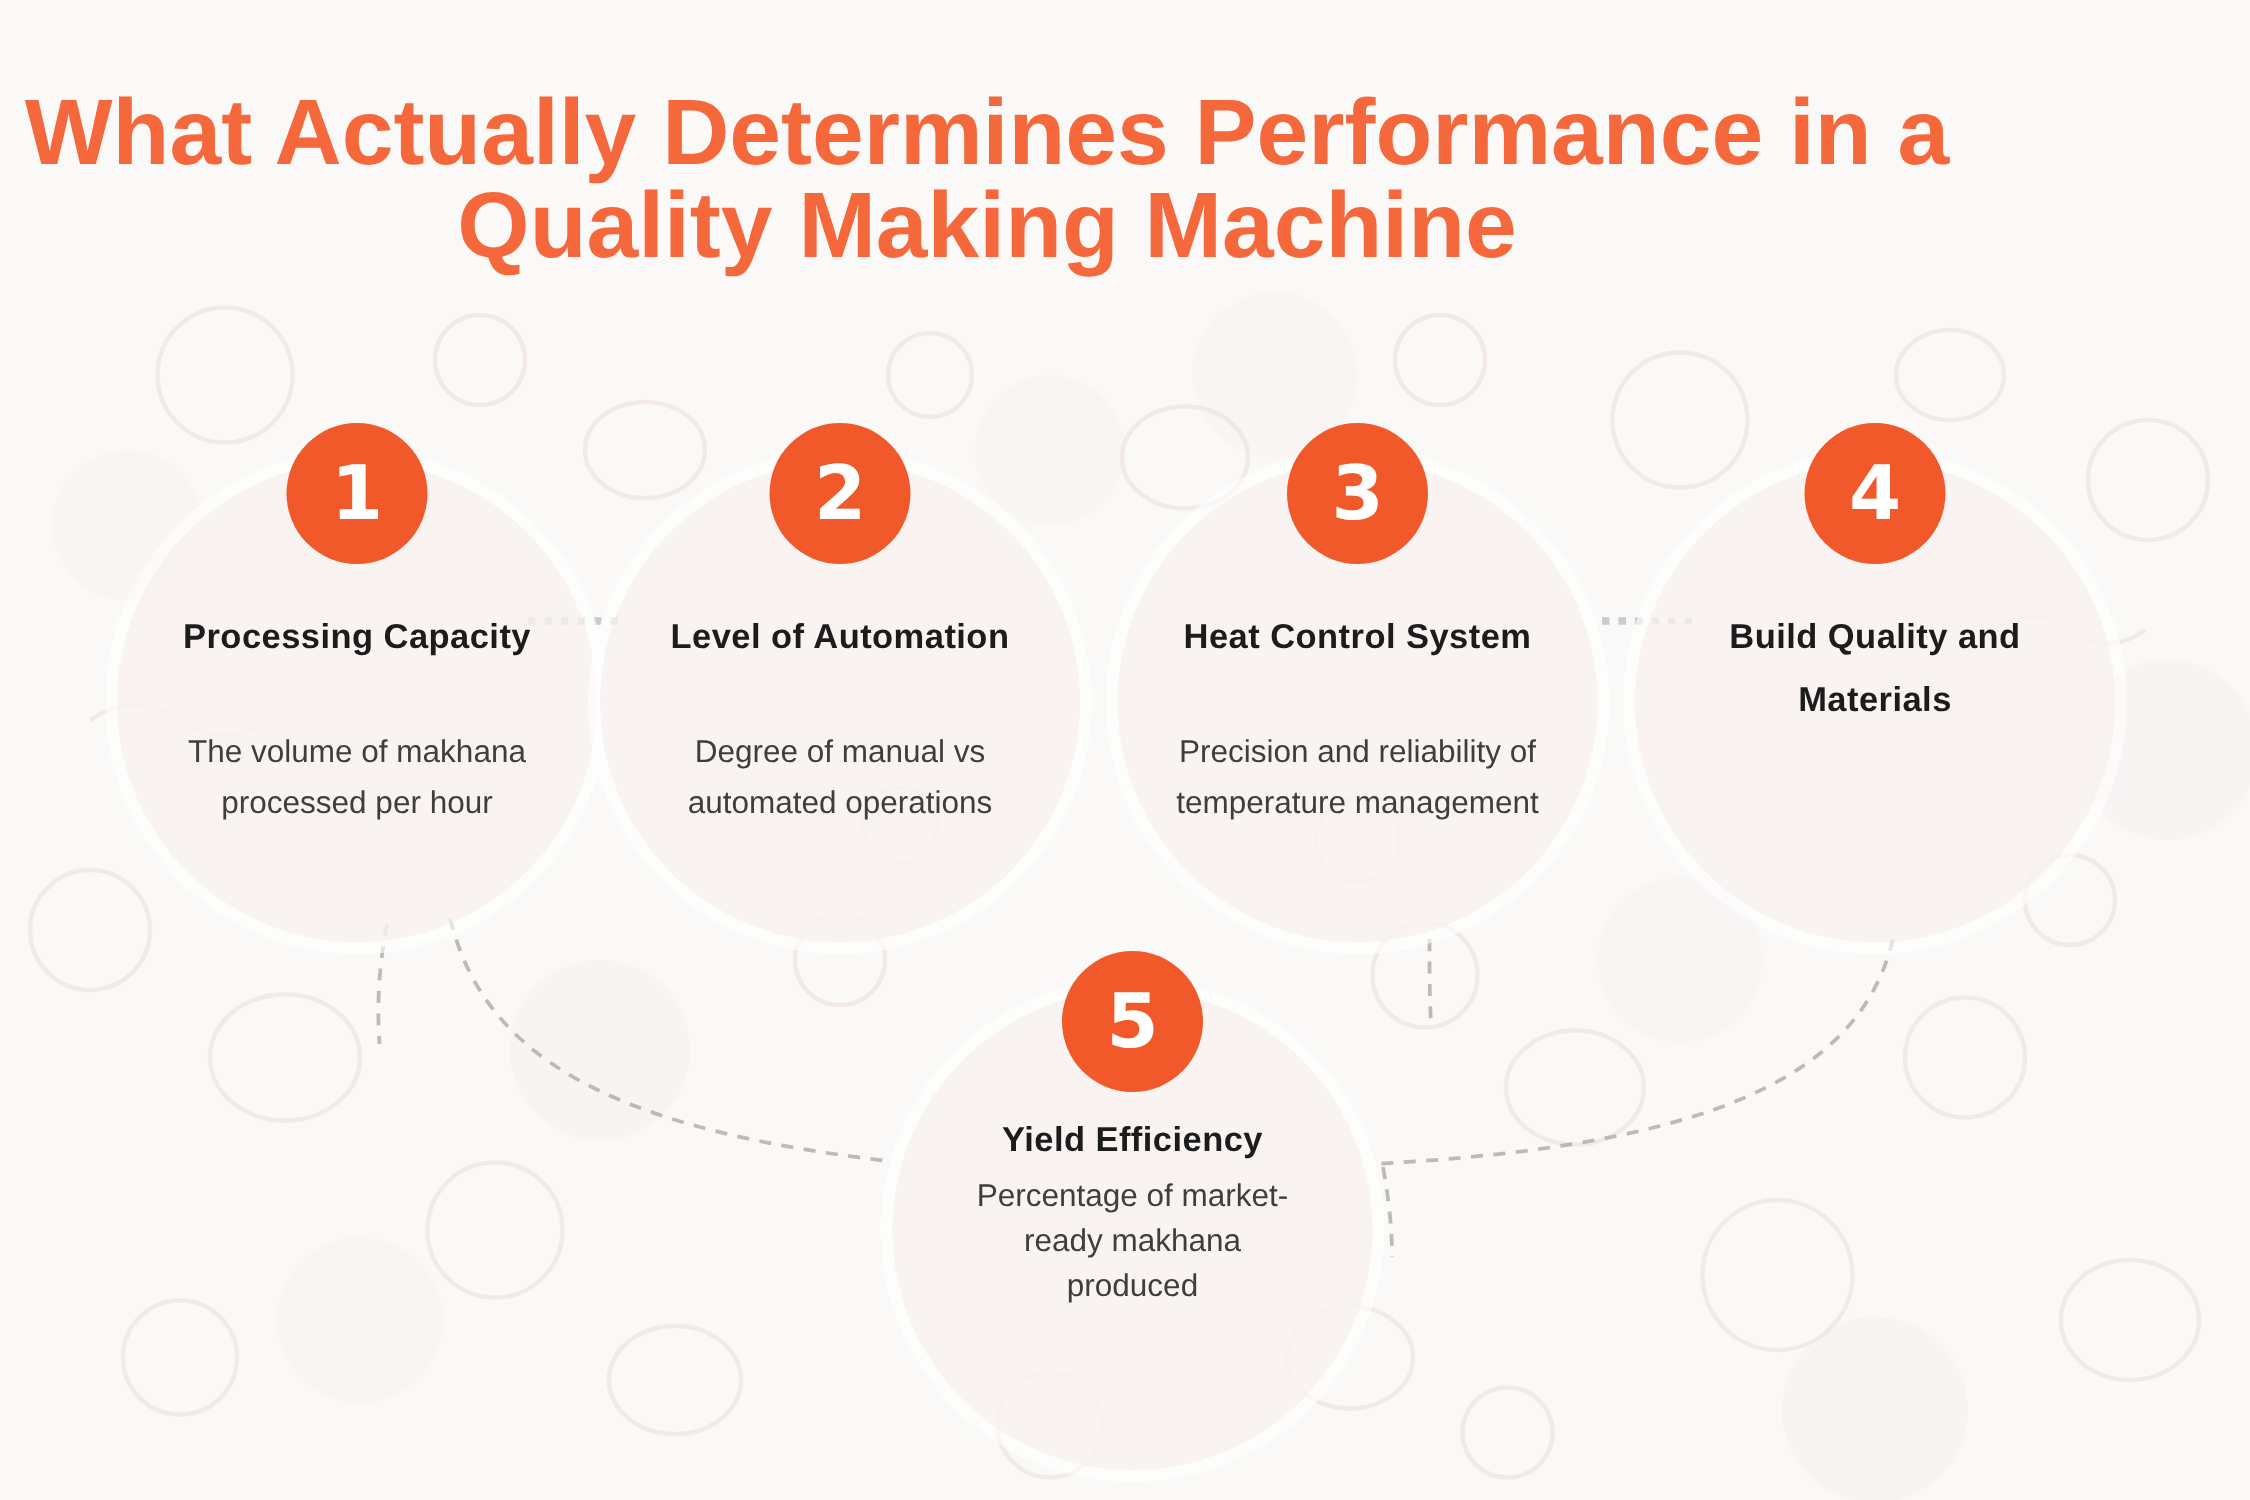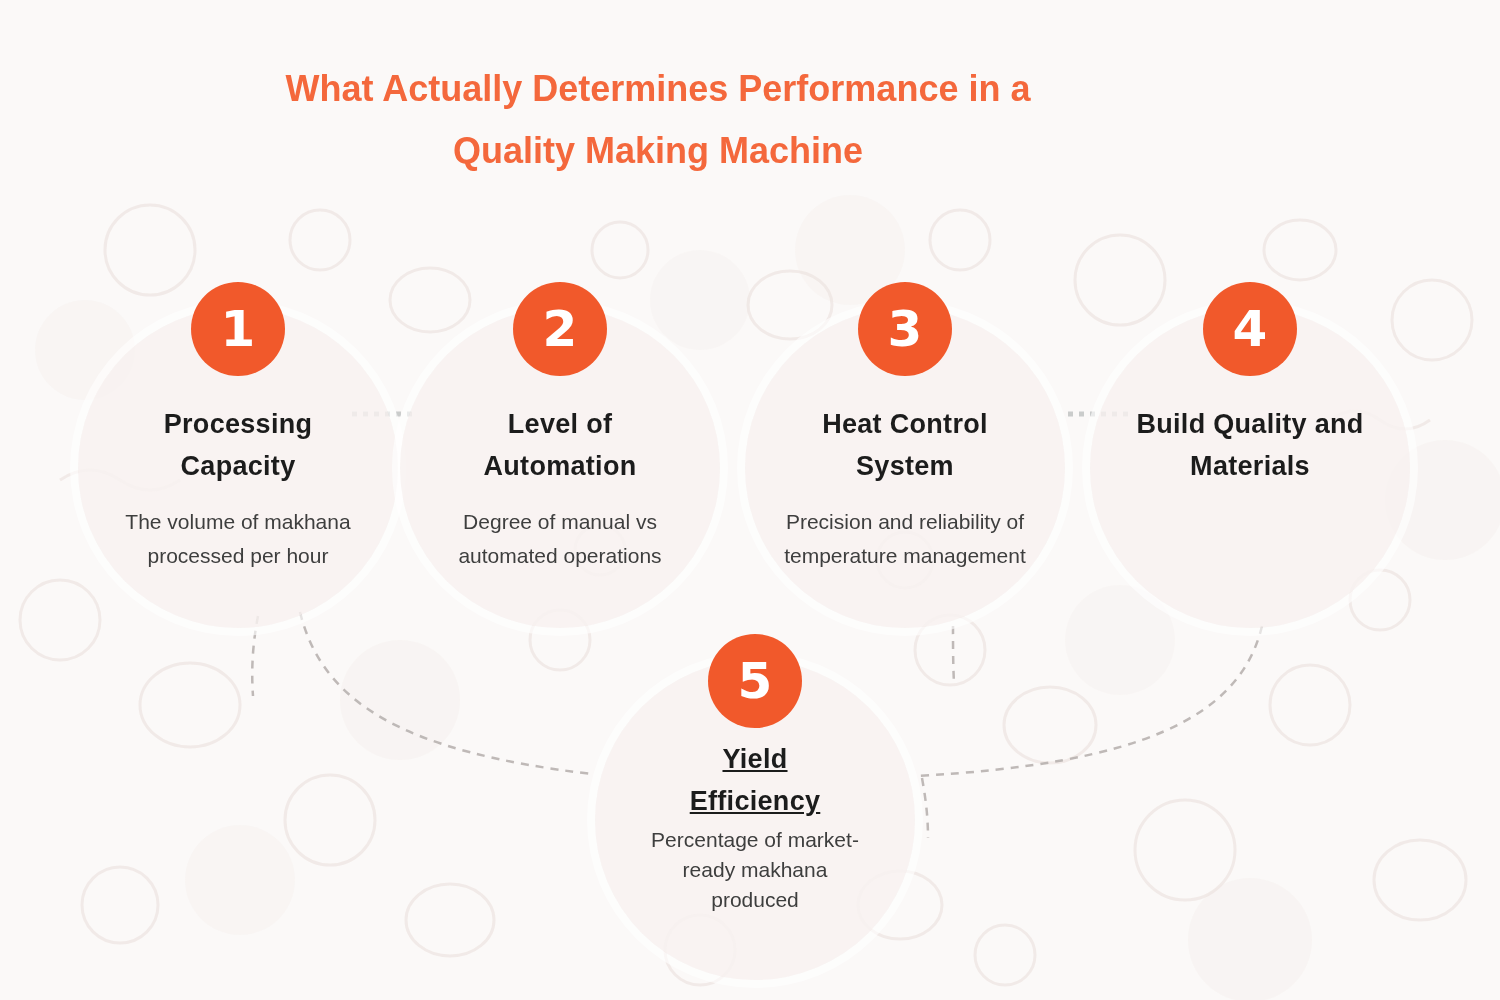--- a/index.html
+++ b/index.html
@@ -21,21 +21,21 @@
   
   .header {
     position: absolute;
     top: 58px;
     left: 0;
     width: 1316px;
     text-align: center;
     color: var(--heading, #F4683C);
     font-family: "Liberation Sans", sans-serif;
     font-weight: 800;
-    font-size: 36px;
+    font-size: 62px;
     line-height: 62px;
     letter-spacing: 0px;
   }
   
   .card {
     position: absolute;
     width: 320px;
     height: 320px;
     border-radius: 50%;
     background: rgba(248, 242, 240, 0.82);
@@ -65,36 +65,36 @@
     font-size: 50px;
     display: flex;
     align-items: center;
     justify-content: center;
   }
   .card-title {
     margin-top: 95px;
     max-width: 250px;
     font-family: "Liberation Sans", sans-serif;
     font-weight: 700;
-    font-size: 27px;
+    font-size: 23px;
     line-height: 42px;
     color: var(--title-text, #1C1C1C);
     letter-spacing: 0.3px;
   }
   .card-desc {
-    margin-top: 18px;
+    margin-top: 40px;
     font-size: 21px;
     line-height: 34px;
     color: var(--desc-text, #3E3E3E);
   }
   .pos1 .card-desc { max-width: 240px; }
   .pos2 .card-desc { max-width: 235px; }
   .pos3 .card-desc { max-width: 270px; }
   .pos4 .card-desc { max-width: 245px; }
-  .pos5 .card-title { margin-top: 78px; max-width: 200px; text-decoration: underline; }
+  .pos5 .card-title { margin-top: 78px; max-width: 200px; }
   .pos5 .card-desc  { margin-top: 3px; max-width: 215px; line-height: 30px; }
   
   .dotline {
     stroke: #B9BCBC;
     stroke-width: 5;
     stroke-dasharray: 5 6;
     fill: none;
     opacity: 0.75;
   }
   .dashline {

